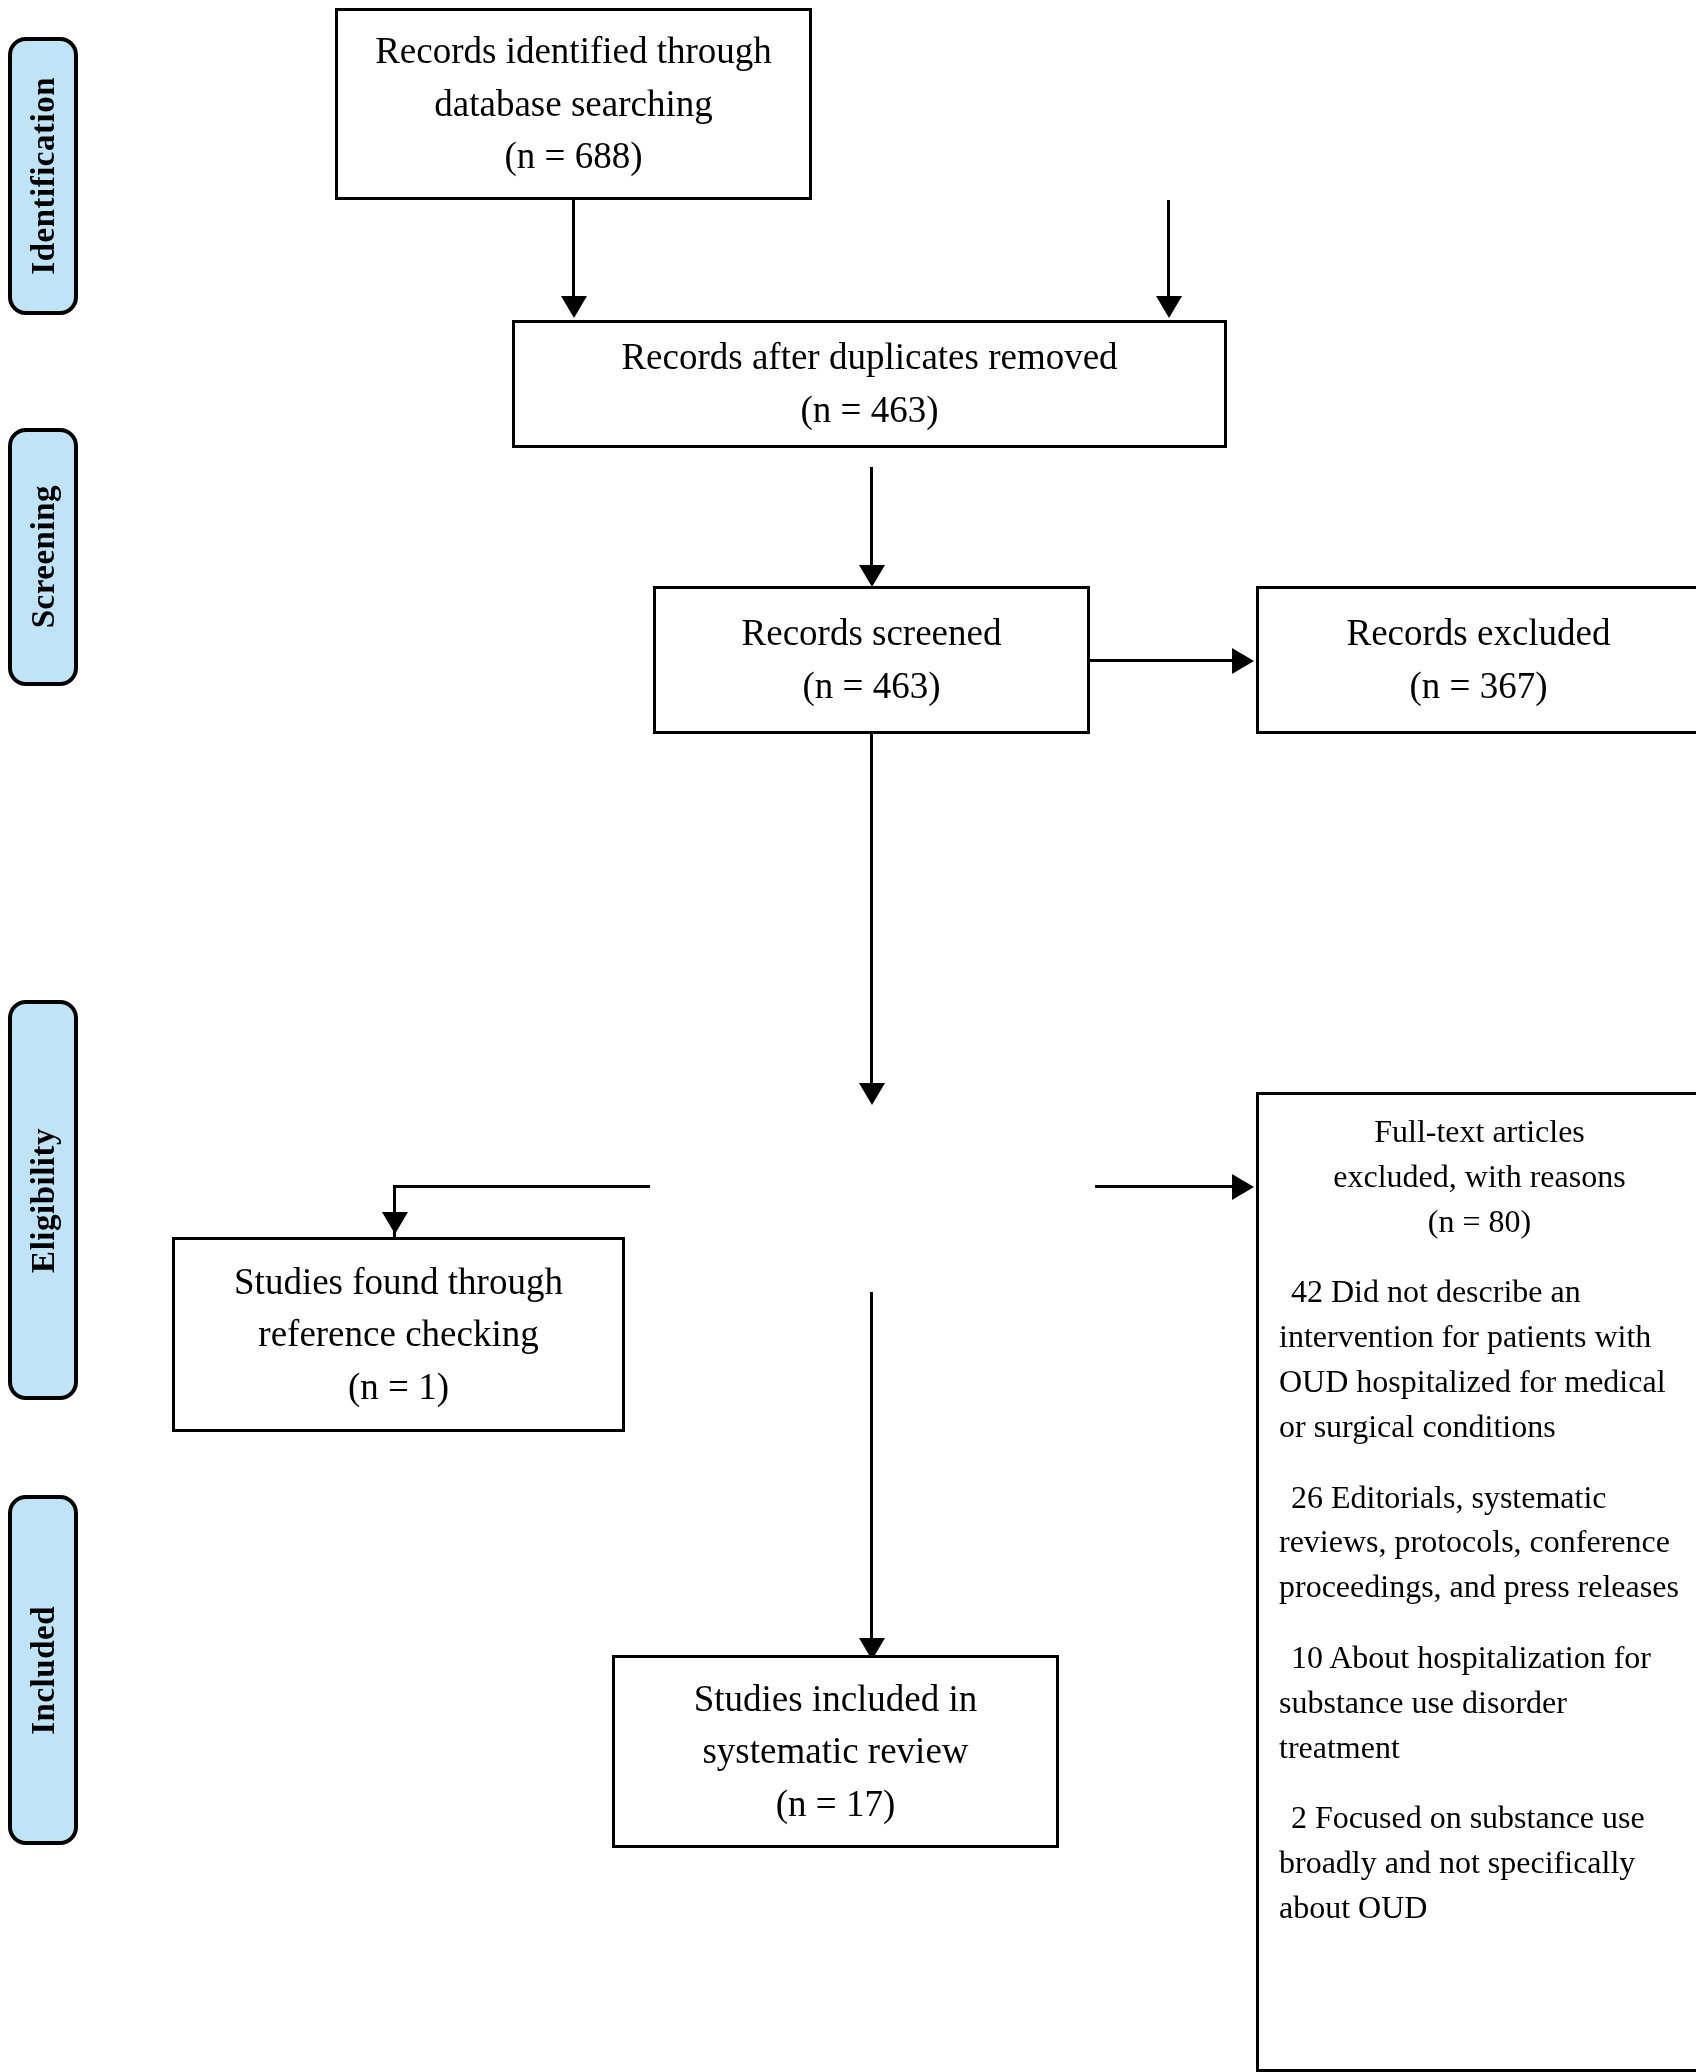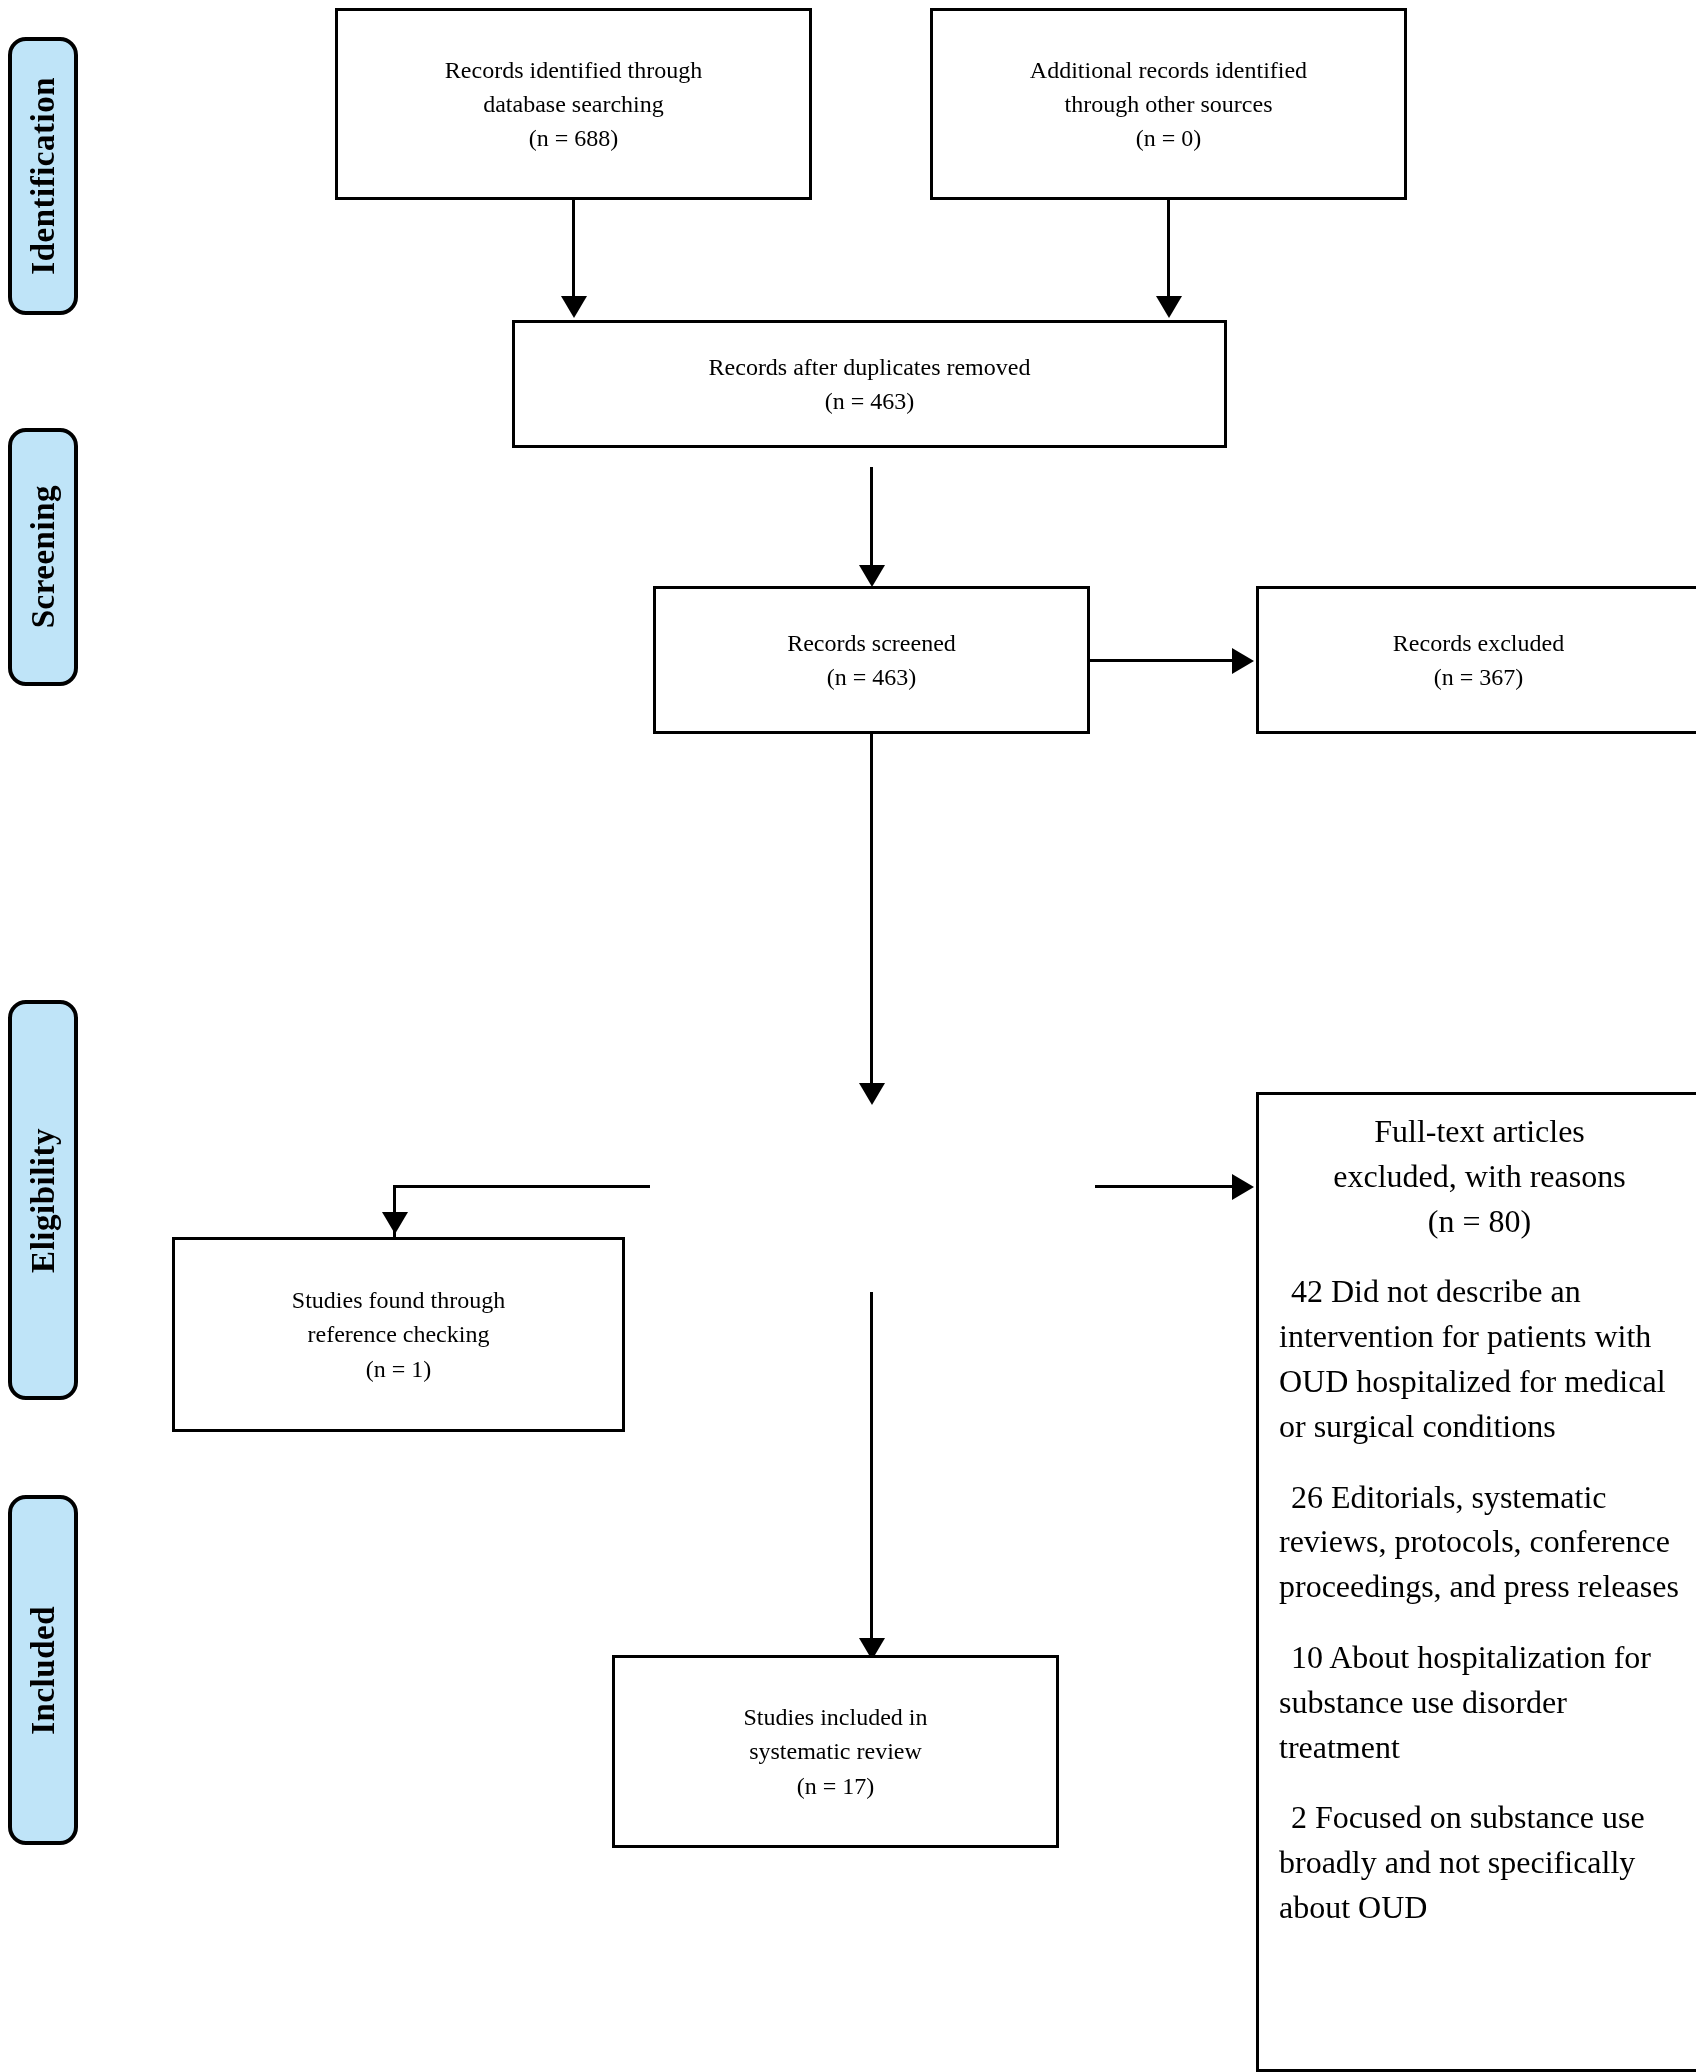--- a/index.html
+++ b/index.html
@@ -43,21 +43,21 @@
     position: absolute;
     background: #ffffff;
     border: 3px solid #000000;
     box-sizing: border-box;
     display: flex;
     flex-direction: column;
     align-items: center;
     justify-content: center;
     text-align: center;
     color: #000000;
-    font-size: 24px;
+    font-size: 37px;
     line-height: 1.42;
     padding: 4px 10px;
   }
   .flow-box .bline { display: block; white-space: nowrap; }
 
   
   .reasons-box {
     position: absolute;
     background: #ffffff;
     border: 3px solid #000000;
@@ -129,25 +129,20 @@
   <div class="stage-pill" style="left:8px; top:1495px; width:70px; height:350px;">
     <span class="stage-text">Included</span>
   </div>
 
   <div class="flow-box" style="left:335px; top:8px; width:477px; height:192px;">
     <span class="bline">Records identified through</span>
     <span class="bline">database searching</span>
     <span class="bline">(n = 688)</span>
   </div>
 
-  <div class="flow-box" style="left:930px; top:8px; width:477px; height:192px;">
-    <span class="bline">Additional records identified</span>
-    <span class="bline">through other sources</span>
-    <span class="bline">(n = 0)</span>
-  </div>
 
   <div class="vline" style="left:572px; top:200px; height:98px;"></div>
   <div class="arrow-down" style="left:561px; top:296px;"></div>
 
   <div class="vline" style="left:1167px; top:200px; height:98px;"></div>
   <div class="arrow-down" style="left:1156px; top:296px;"></div>
 
   <div class="flow-box" style="left:512px; top:320px; width:715px; height:128px;">
     <span class="bline">Records after duplicates removed</span>
     <span class="bline">(n = 463)</span>

